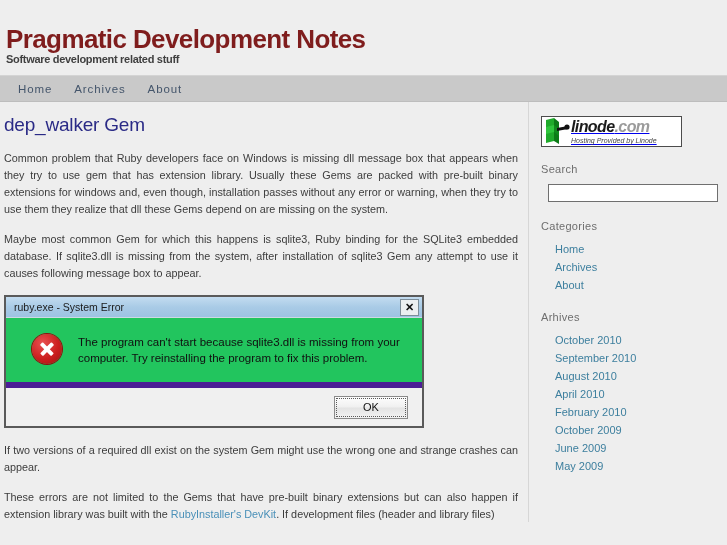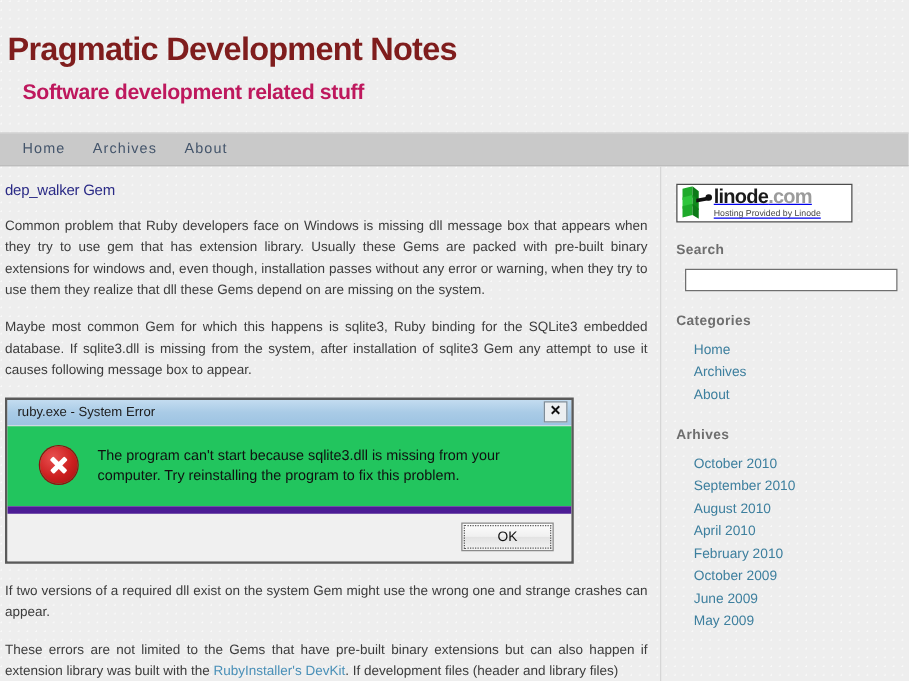--- a/index.html
+++ b/index.html
@@ -41,25 +41,25 @@
     font-size: 26px;
     font-weight: bold;
     color: #7f1d1d;
     letter-spacing: -0.6px;
     line-height: 1.05;
     margin: 0;
     white-space: nowrap;
   }
   #site-tagline {
     font-family: "Liberation Sans", sans-serif;
-    font-size: 17px;
+    font-size: 11px;
     font-weight: bold;
-    color: #be185d;
+    color: #404040;
     letter-spacing: -0.3px;
-    margin: 12px;
+    margin: 0;
     line-height: 1.1;
     white-space: nowrap;
   }
 
   
   #main-nav {
     background: #c9c9c9;
     height: 27px;
     width: 727px;
     display: flex;
@@ -91,40 +91,40 @@
   #sidebar {
     width: 199px;
     box-sizing: border-box;
     border-left: 1px solid #d6d6d6;
     padding: 14px 0 0 12px;
     min-height: 420px;
   }
 
   
   #post-title {
-    font-size: 12px;
+    font-size: 19px;
     font-weight: normal;
     color: #2a2a86;
     margin: 0 0 14px 0;
     letter-spacing: -0.2px;
     font-family: "Liberation Sans", sans-serif;
   }
   .post-para {
     font-size: 10.8px;
     line-height: 17px;
     color: #3c3c3c;
     margin: 0 0 13px 0;
     text-align: justify;
     font-family: "Liberation Sans", sans-serif;
   }
   .post-para a { color: #4a90b8; text-decoration: none; }
 
   
   #error-dialog {
-    width: 455px;
+    width: 420px;
     border: 2px solid #5a5a5a;
     background: #f0f0f0;
     margin: 0 0 14px 0;
     box-sizing: border-box;
     font-family: "Liberation Sans", sans-serif;
   }
   #dialog-titlebar {
     height: 20px;
     background: linear-gradient(to bottom, #c3dcf0 0%, #a9cbe6 50%, #9dc3e2 100%);
     display: flex;
@@ -233,40 +233,41 @@
     width: 28px;
     height: 27px;
     flex: 0 0 auto;
     margin-left: 1px;
   }
   #linode-text-block {
     display: flex;
     flex-direction: column;
     justify-content: flex-start;
     line-height: 1;
+    font-style: italic;
   }
   #linode-wordmark {
     font-size: 16px;
     font-weight: bold;
     letter-spacing: -0.6px;
     color: #1a1a1a;
     font-family: "Liberation Sans", sans-serif;
   }
   #linode-wordmark .dotcom { color: #9b9b9b; }
   #linode-tagline {
     font-size: 7px;
     color: #444;
     margin-top: 2px;
     white-space: nowrap;
     font-family: "Liberation Sans", sans-serif;
   }
 
   .side-heading {
     font-size: 11px;
-    font-weight: bold;
+    font-weight: normal;
     color: #6e6e6e;
     margin: 0 0 9px 0;
     letter-spacing: 0.3px;
     font-family: "Liberation Sans", sans-serif;
   }
   #search-input {
     width: 162px;
     height: 14px;
     border: 1px solid #6f6f6f;
     background: #ffffff;

